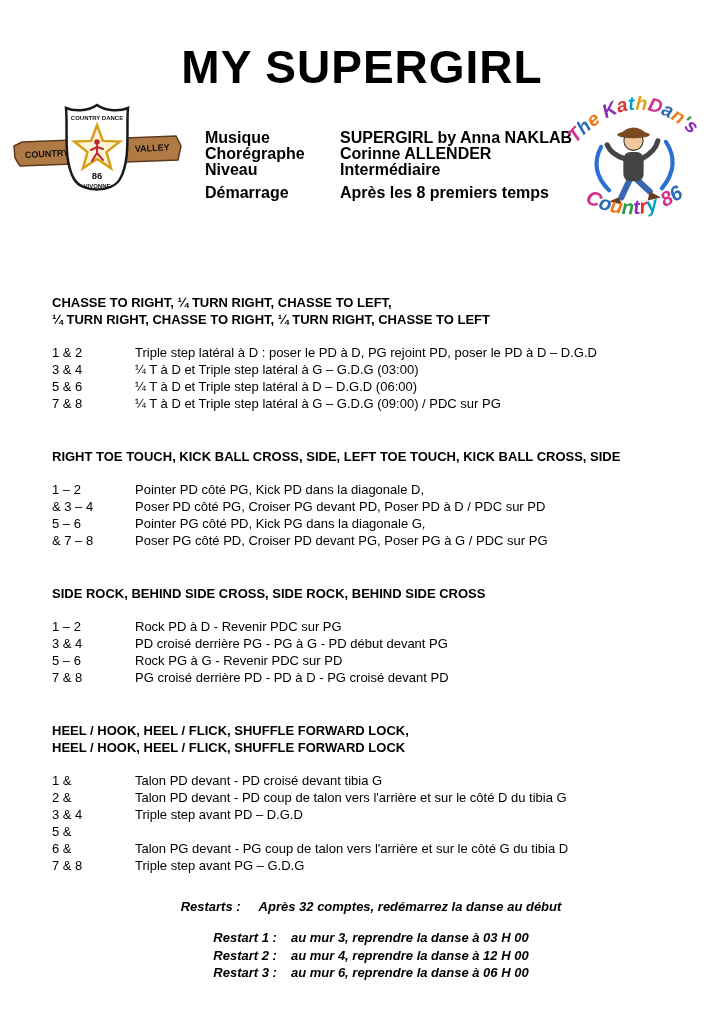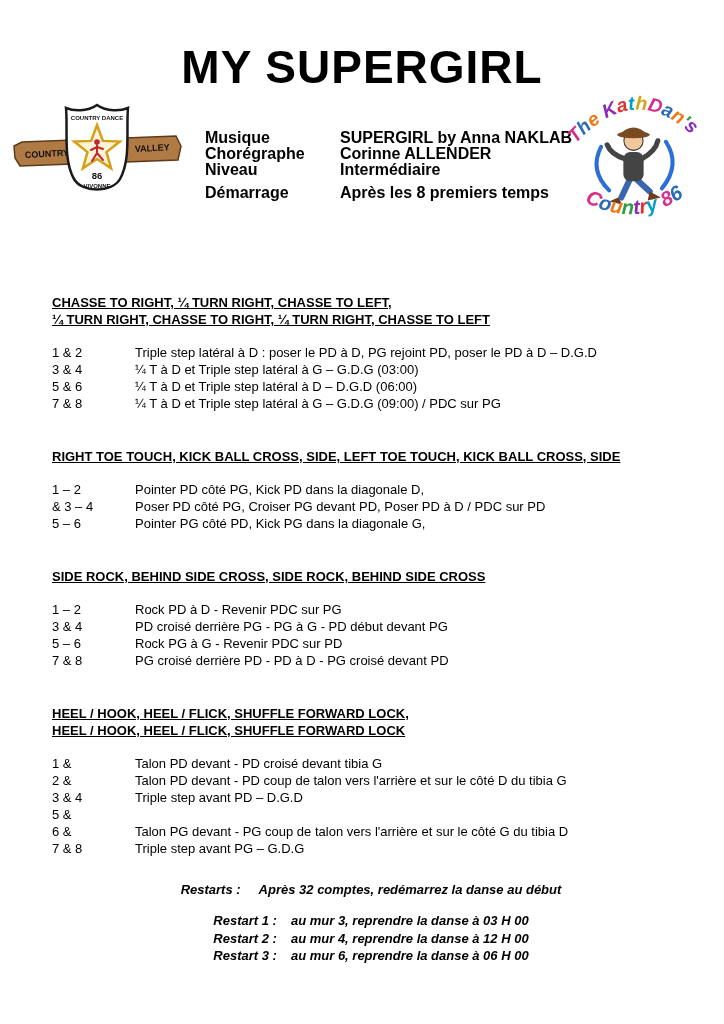--- a/index.html
+++ b/index.html
@@ -24,21 +24,21 @@
   .info { position:absolute; left:205px; top:130px; font-size:16px; line-height:16px; }
   .info-row { display:flex; }
   .info-row:nth-child(4) { margin-top:7px; }
   .info-label { width:135px; font-weight:bold; flex:0 0 135px; }
   .info-value { white-space:pre-line;font-weight:bold; }
   
   .content { position:absolute; left:52px; right:34px; top:294px; font-size:13px; line-height:17px; }
   .section { margin-bottom:36px; }
   .section:last-child { margin-bottom:24px; }
   .section-heading { font-weight:bold; margin-bottom:16px; }
-  .heading-line { text-decoration:underline; }
+  .heading-line { }
   .step-row { display:grid; grid-template-columns:83px 1fr; }
   .step-count { }
   .step-text { }
   
   .restarts { text-align:center; font-weight:bold; font-style:italic; font-size:13px; }
   .restart-intro { margin-bottom:14px; }
   .restart-intro .restart-label { margin-right:18px; }
   .restart-line { line-height:17.5px; }
   .restart-label { margin-right:14px; }
 </style>
@@ -142,20 +142,24 @@
               <div class="step-text">Pointer PD côté PG, Kick PD dans la diagonale D,</div>
             </div>
             <div class="step-row">
               <div class="step-count">&amp; 3 – 4</div>
               <div class="step-text">Poser PD côté PG, Croiser PG devant PD, Poser PD à D / PDC sur PD</div>
             </div>
             <div class="step-row">
               <div class="step-count">5 – 6</div>
               <div class="step-text">Pointer PG côté PD, Kick PG dans la diagonale G,</div>
             </div>
+            <div class="step-row">
+              <div class="step-count">&amp; 7 – 8</div>
+              <div class="step-text">Poser PG côté PD, Croiser PD devant PG, Poser PG à G / PDC sur PG</div>
+            </div>
           </div>
         </div>
         <div class="section">
           <div class="section-heading">
             <div class="heading-line">SIDE ROCK, BEHIND SIDE CROSS, SIDE ROCK, BEHIND SIDE CROSS</div>
           </div>
           <div class="steps">
             <div class="step-row">
               <div class="step-count">1 – 2</div>
               <div class="step-text">Rock PD à D - Revenir PDC sur PG</div>

